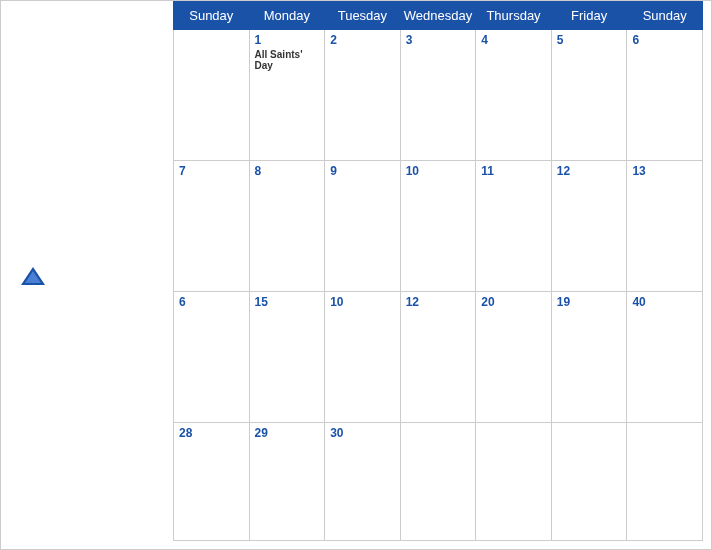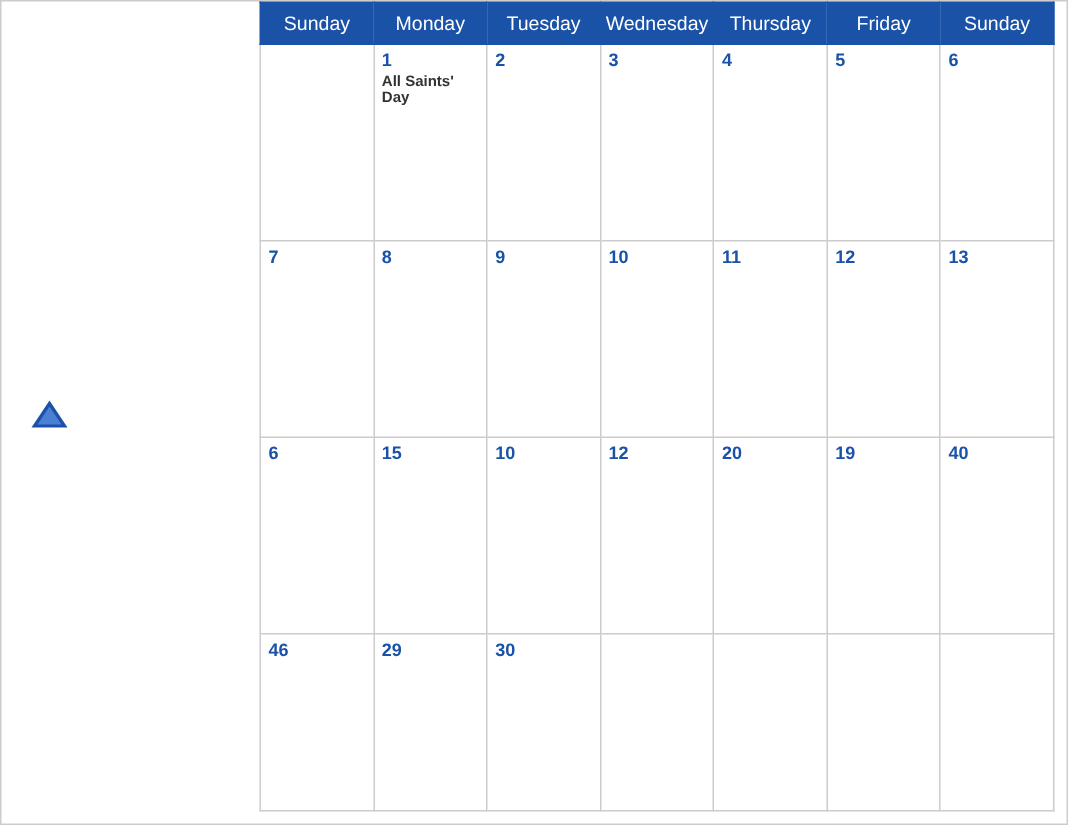--- a/index.html
+++ b/index.html
@@ -207,21 +207,21 @@
             </td>
             <td>
               <span class="day-num">19</span>
             </td>
             <td>
               <span class="day-num">40</span>
             </td>
           </tr>
           <tr class="last-row">
             <td>
-              <span class="day-num">46</span>
+              <span class="day-num">28</span>
             </td>
             <td>
               <span class="day-num">29</span>
             </td>
             <td>
               <span class="day-num">30</span>
             </td>
             <td class="empty-cell"></td>
             <td class="empty-cell"></td>
             <td class="empty-cell"></td>

